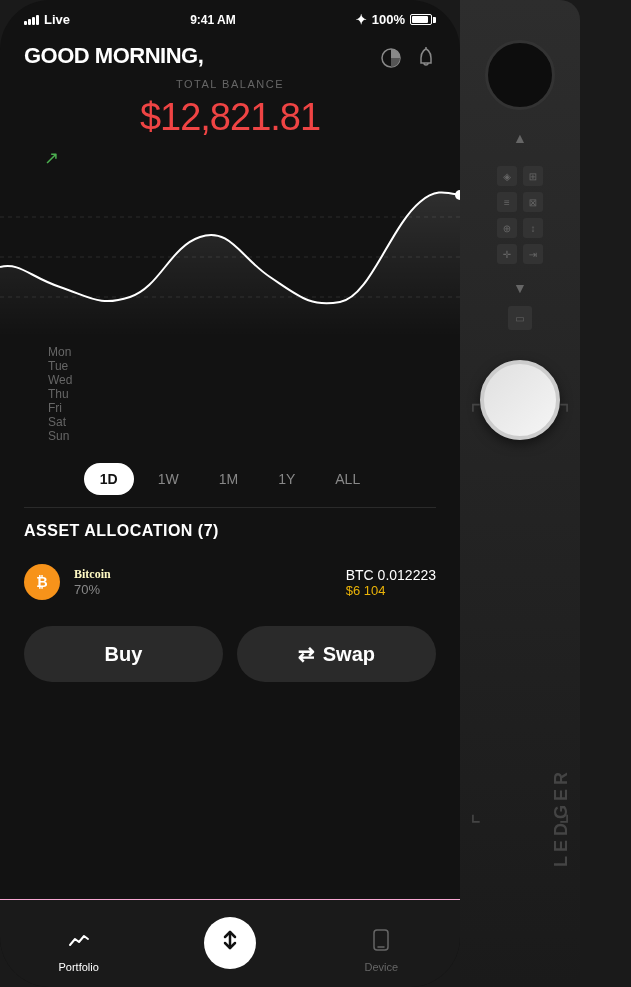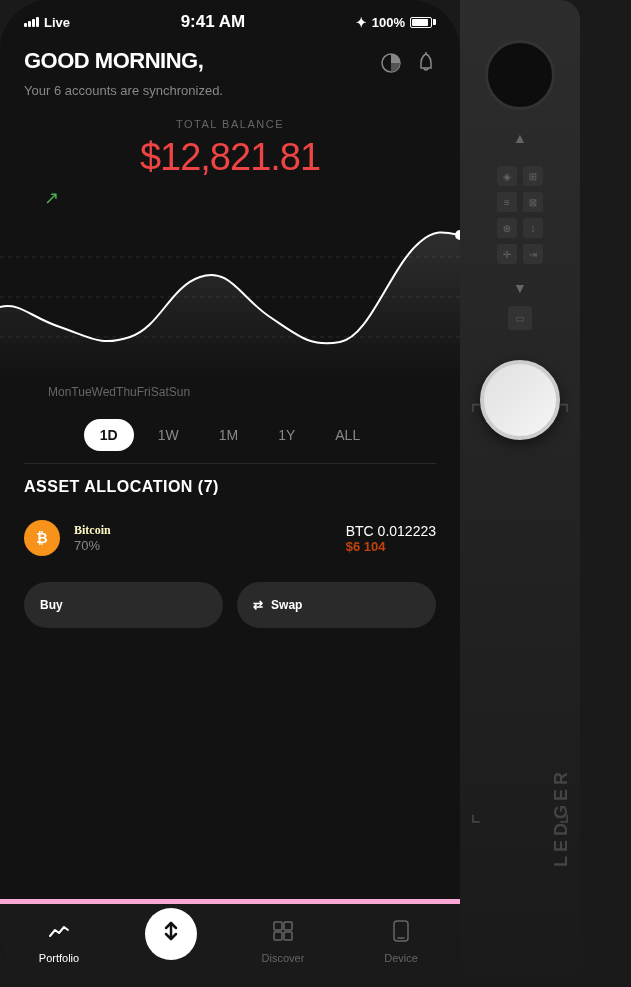--- a/index.html
+++ b/index.html
@@ -29,21 +29,21 @@
       display: flex;
       justify-content: space-between;
       align-items: center;
       padding: 12px 24px 6px;
       color: white;
       font-size: 13px;
       font-weight: 600;
     }
 
     .status-left { display: flex; align-items: center; gap: 5px; }
-    .status-center { font-size: 17px; font-weight: 600; }
+    .status-center { font-size: 12px; font-weight: 600; }
     .status-right { display: flex; align-items: center; gap: 5px; font-size: 13px; }
 
     .signal-bars { display: flex; align-items: flex-end; gap: 1px; }
     .signal-bar { width: 3px; background: white; border-radius: 1px; }
     .signal-bar:nth-child(1) { height: 4px; }
     .signal-bar:nth-child(2) { height: 6px; }
     .signal-bar:nth-child(3) { height: 8px; }
     .signal-bar:nth-child(4) { height: 10px; }
 
     .battery-icon {
@@ -144,24 +144,25 @@
     .chart-container {
       width: 100%;
       height: 160px;
       position: relative;
       margin: 0 -24px;
       width: calc(100% + 48px);
     }
 
     .chart-days {
       display: flex;
-      justify-content: flex-start;
+      justify-content: flex-end;
       padding: 8px 24px;
       color: #666;
       font-size: 12px;
+      flex-direction: column;
     }
 
     .time-filters {
       display: flex;
       justify-content: center;
       gap: 8px;
       margin: 12px 0;
     }
 
     .time-filter {
@@ -242,60 +243,59 @@
       text-align: left;
     }
 
     .asset-amount {
       color: white;
       font-size: 14px;
       font-weight: 500;
     }
 
     .asset-value {
-      color: #c2410c;
+      color: #eab308;
       font-size: 13px;
-      font-weight: bold;
     }
 
     .action-buttons {
       display: flex;
       gap: 14px;
       margin: 16px 0 0;
       padding-bottom: 10px;
     }
 
     .action-btn {
       flex: 1;
       padding: 16px;
       border-radius: 30px;
-      font-size: 12px;
+      font-size: 20px;
       font-weight: 600;
       cursor: pointer;
       border: none;
       background: #2a2a2a;
       color: white;
       display: flex;
       align-items: center;
-      justify-content: flex-start;
+      justify-content: center;
       gap: 8px;
     }
 
     .tab-bar {
       position: absolute;
       bottom: 0;
       left: 0;
       right: 0;
       height: 88px;
       background: #1a1a1a;
-      border-top: 5px solid #f9a8d4;
+      border-top: 1px solid #f9a8d4;
       display: flex;
       align-items: flex-start;
       justify-content: space-around;
-      padding-top: 16px;
+      padding-top: 29px;
     }
 
     .tab-item {
       display: flex;
       flex-direction: column;
       align-items: center;
       gap: 4px;
       cursor: pointer;
       min-width: 64px;
     }
@@ -455,21 +455,20 @@
         </span>
         <span class="header-icon">
           <svg width="20" height="22" viewBox="0 0 20 22" fill="none">
             <path d="M10 2C10 2 5 4 5 11V16H15V11C15 4 10 2 10 2Z" stroke="#888" stroke-width="1.5" fill="none"></path>
             <path d="M8 16C8 17.1 8.9 18 10 18C11.1 18 12 17.1 12 16" stroke="#888" stroke-width="1.5" fill="none"></path>
             <line x1="10" y1="2" x2="10" y2="0.5" stroke="#888" stroke-width="1.5" stroke-linecap="round"></line>
           </svg>
         </span>
       </div>
     </div>
-    <div class="subtitle">Your 6 accounts are synchronized.</div>
 
     <div class="balance-section">
       <div class="balance-label">TOTAL BALANCE</div>
       <div class="balance-amount">$12,821.81</div>
     </div>
     <div class="trend-arrow">↗</div>
 
     <div class="chart-container">
       <svg class="chart-svg" viewBox="0 0 460 160" preserveAspectRatio="none">
 
@@ -552,31 +551,20 @@
     <div class="tab-center">
       <span class="tab-center-icon">
         <svg width="22" height="22" viewBox="0 0 22 22" fill="none">
           <line x1="11" y1="3" x2="11" y2="19" stroke="#121212" stroke-width="2.5" stroke-linecap="round"></line>
           <polyline points="6,8 11,3 16,8" fill="none" stroke="#121212" stroke-width="2.5" stroke-linecap="round" stroke-linejoin="round"></polyline>
           <polyline points="6,14 11,19 16,14" fill="none" stroke="#121212" stroke-width="2.5" stroke-linecap="round" stroke-linejoin="round"></polyline>
         </svg>
       </span>
     </div>
 
-    <div class="tab-item">
-      <span class="tab-icon">
-        <svg width="22" height="22" viewBox="0 0 22 22" fill="none">
-          <rect x="2" y="2" width="8" height="8" rx="1" stroke="#666" stroke-width="1.5"></rect>
-          <rect x="12" y="2" width="8" height="8" rx="1" stroke="#666" stroke-width="1.5"></rect>
-          <rect x="2" y="12" width="8" height="8" rx="1" stroke="#666" stroke-width="1.5"></rect>
-          <rect x="12" y="12" width="8" height="8" rx="1" stroke="#666" stroke-width="1.5"></rect>
-        </svg>
-      </span>
-      <span class="tab-label">Discover</span>
-    </div>
 
     <div class="tab-item">
       <span class="tab-icon">
         <svg width="20" height="22" viewBox="0 0 20 22" fill="none">
           <rect x="3" y="1" width="14" height="20" rx="3" stroke="#666" stroke-width="1.5"></rect>
           <line x1="7" y1="18" x2="13" y2="18" stroke="#666" stroke-width="1.5" stroke-linecap="round"></line>
         </svg>
       </span>
       <span class="tab-label">Device</span>
     </div>

